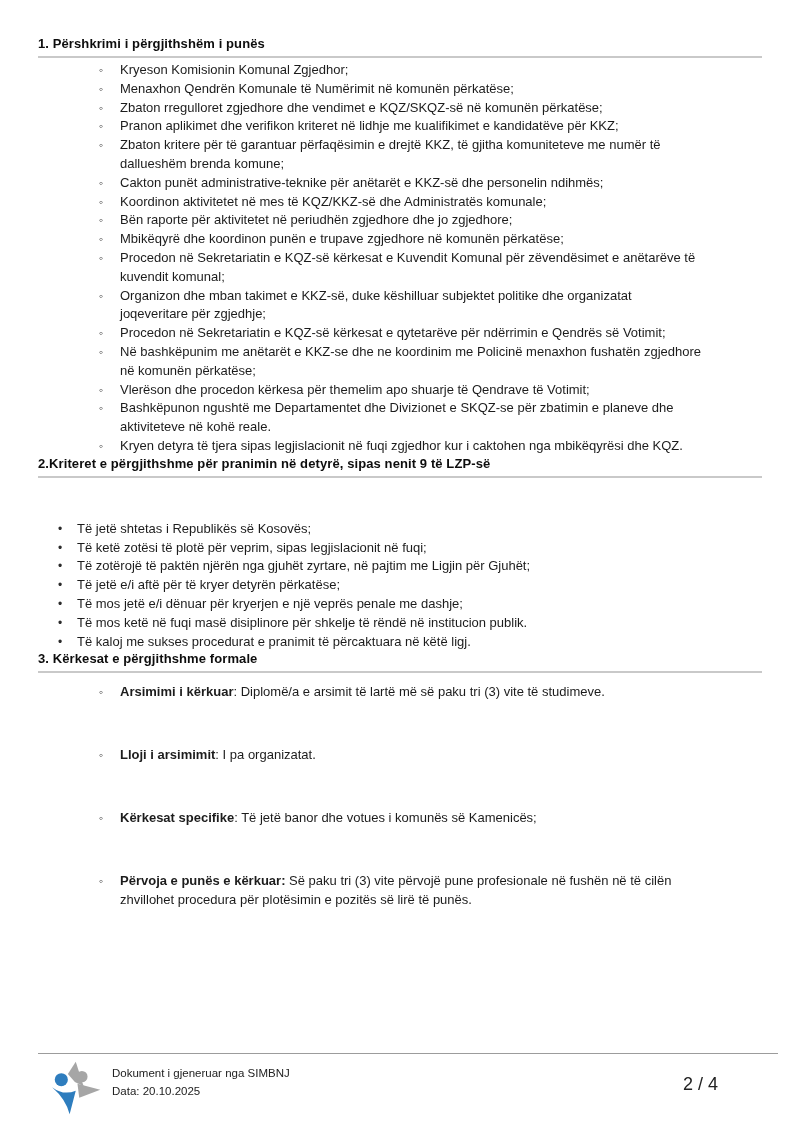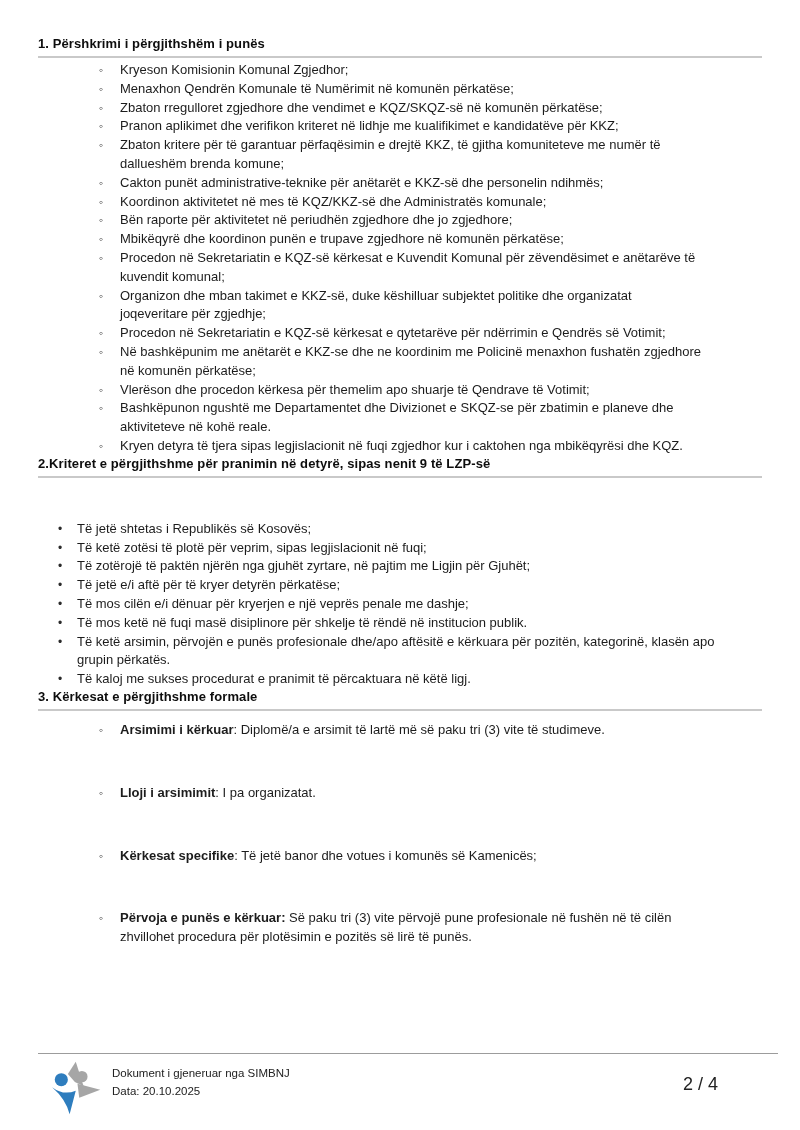--- a/index.html
+++ b/index.html
@@ -70,23 +70,22 @@
       <li>Bashkëpunon ngushtë me Departamentet dhe Divizionet e SKQZ-se për zbatimin e planeve dhe aktiviteteve në kohë reale.</li>
       <li>Kryen detyra të tjera sipas legjislacionit në fuqi zgjedhor kur i caktohen nga mbikëqyrësi dhe KQZ.</li>
     </ul>
 
     <h2 class="sec sec2">2.Kriteret e përgjithshme për pranimin në detyrë, sipas nenit 9 të LZP-së</h2>
     <ul class="ul2">
       <li>Të jetë shtetas i Republikës së Kosovës;</li>
       <li>Të ketë zotësi të plotë për veprim, sipas legjislacionit në fuqi;</li>
       <li>Të zotërojë të paktën njërën nga gjuhët zyrtare, në pajtim me Ligjin për Gjuhët;</li>
       <li>Të jetë e/i aftë për të kryer detyrën përkatëse;</li>
-      <li>Të mos cilën e/i dënuar për kryerjen e një veprës penale me dashje;</li>
+      <li>Të mos jetë e/i dënuar për kryerjen e një veprës penale me dashje;</li>
       <li>Të mos ketë në fuqi masë disiplinore për shkelje të rëndë në institucion publik.</li>
-      <li>Të ketë arsimin, përvojën e punës profesionale dhe/apo aftësitë e kërkuara për pozitën, kategorinë, klasën apo grupin përkatës.</li>
       <li>Të kaloj me sukses procedurat e pranimit të përcaktuara në këtë ligj.</li>
     </ul>
 
     <h2 class="sec sec3">3. Kërkesat e përgjithshme formale</h2>
     <ul class="ul3">
       <li><span class="b">Arsimimi i kërkuar</span><span>: Diplomë/a e arsimit të lartë më së paku tri (3) vite të studimeve.</span></li>
       <li><span class="b">Lloji i arsimimit</span><span>: I pa organizatat.</span></li>
       <li><span class="b">Kërkesat specifike</span><span>: Të jetë banor dhe votues i komunës së Kamenicës;</span></li>
       <li><span class="b">Përvoja e punës e kërkuar:</span><span> Së paku tri (3) vite përvojë pune profesionale në fushën në të cilën zhvillohet procedura për plotësimin e pozitës së lirë të punës.</span></li>
     </ul>

